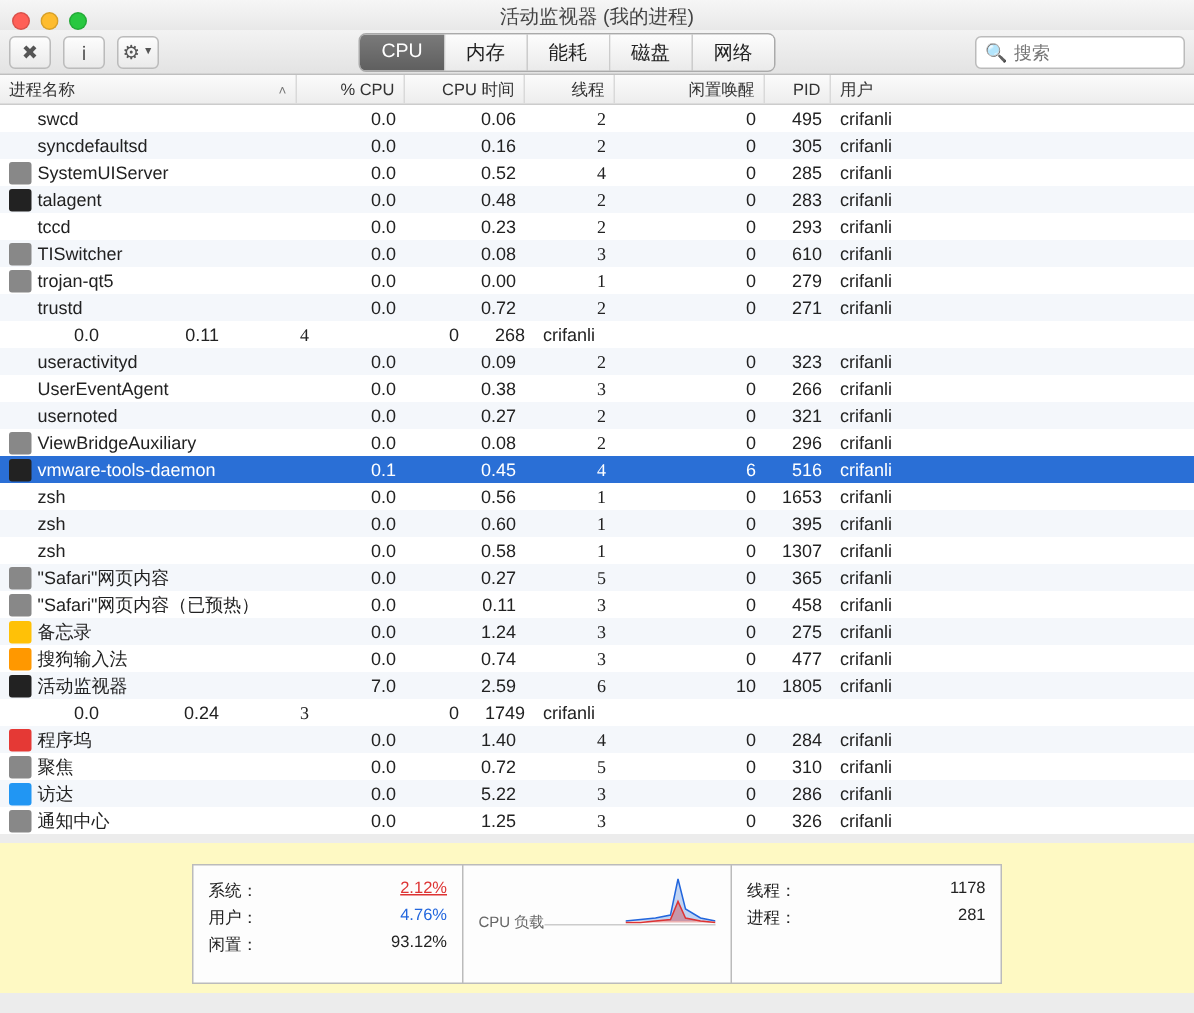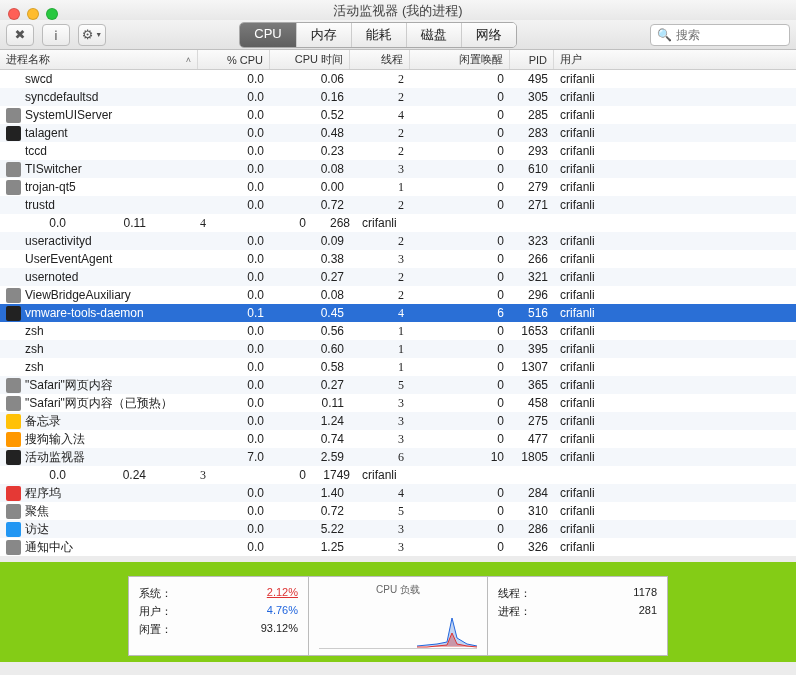--- a/index.html
+++ b/index.html
@@ -47,24 +47,24 @@
 .icon-blank { background: transparent; }
 .icon-gray { background: #888; }
 .icon-black { background: #222; }
 .icon-blue { background: #2196f3; }
 .icon-orange { background: #ff9800; }
 .icon-red { background: #e53935; }
 .icon-yellow { background: #ffc107; }
 .icon-pink { background: #e91e63; }
 
 
-.footer { height: 100px; background: #84cc16; display: flex; justify-content: center; align-items: center; gap: 0; padding-top: 8px; }
+.footer { height: 100px; background: #fef9c3; display: flex; justify-content: center; align-items: center; gap: 0; padding-top: 8px; }
 .panel { border: 1px solid #bbb; background: #fdfdfd; height: 80px; padding: 6px 10px; font-size: 11px; }
 .panel.left { width: 180px; border-right: none; }
-.panel.mid { width: 180px; display: flex; flex-direction: column; align-items: center; }
+.panel.mid { width: 180px; display: flex; flex-direction: row; align-items: center; }
 .panel.right { width: 180px; border-left: none; }
 .kv { display: flex; justify-content: space-between; margin: 3px 0; }
 .kv .v.red { color: #d33; text-decoration: underline; }
 .kv .v.blue { color: #26d; }
 .chart-title { font-size: 10px; color: #666; margin-bottom: 2px; }
 .chart { flex: 1; width: 100%; position: relative; border-bottom: 1px solid #ccc; }
 .chart svg { position: absolute; bottom: 0; right: 0; }
 </style>
 </head>
 <body>

